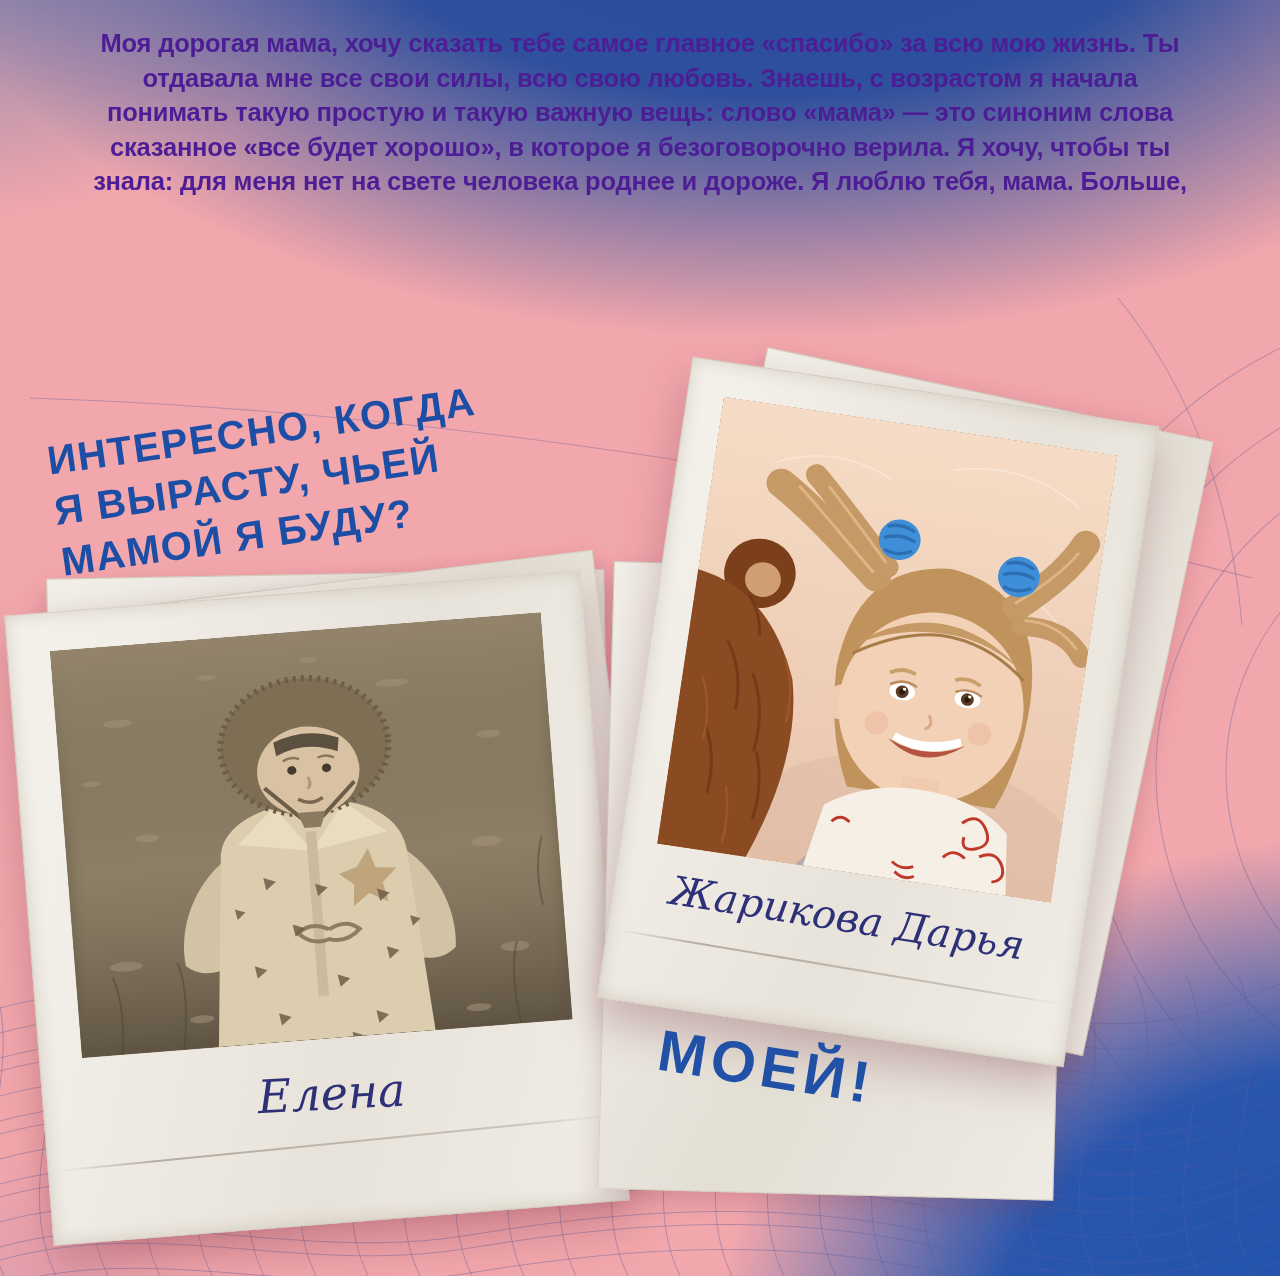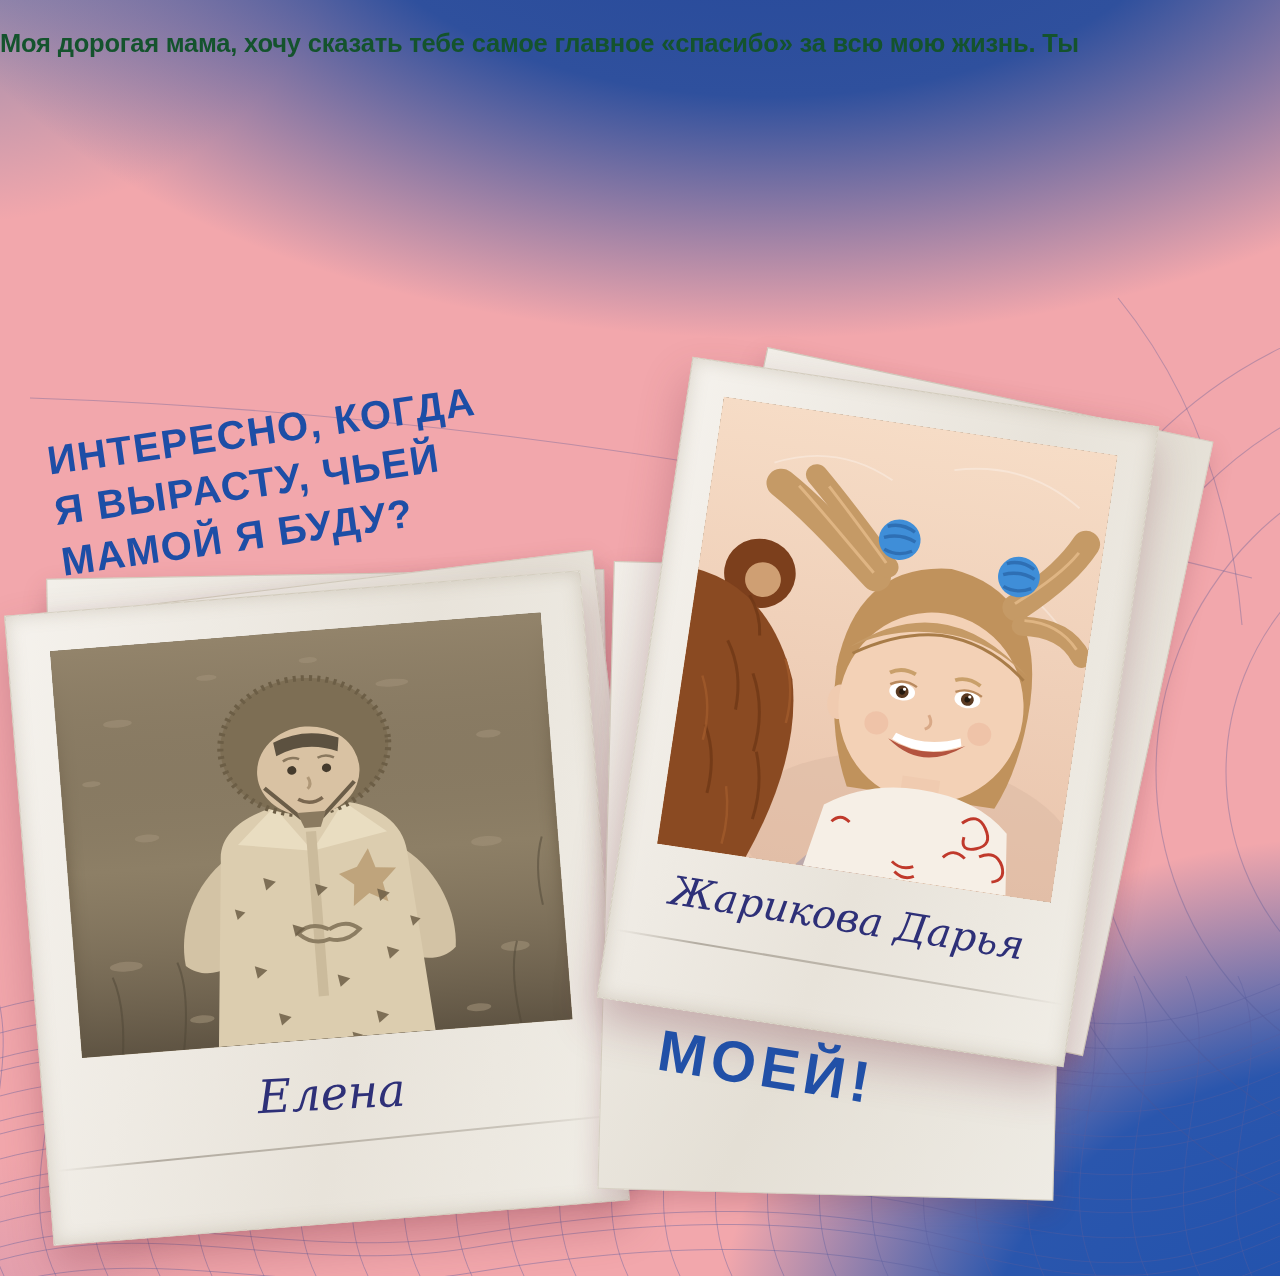--- a/index.html
+++ b/index.html
@@ -10,21 +10,21 @@
       radial-gradient(1400px 780px at 60% -12%, #24479a 0%, #2f509d 32%, rgba(242,167,173,0) 63%),
       radial-gradient(640px 500px at -4% -6%, rgba(122,128,172,.95) 0%, rgba(242,167,173,0) 60%),
       radial-gradient(980px 820px at 106% 108%, #1f51ad 0%, #2a56ad 38%, rgba(242,167,173,0) 66%),
       radial-gradient(420px 300px at -6% 106%, rgba(150,120,180,.30), rgba(242,167,173,0) 70%),
       #f2a7ac;
   }
   .arcs,.mesh{position:absolute;pointer-events:none;}
   .arcs{inset:0;width:1280px;height:1276px;}
   .mesh{left:0;bottom:0;width:1280px;height:300px;}
 
-  .letter{position:absolute;top:26px;left:0;right:0;text-align:left;color:#14532d;}
+  .letter{position:absolute;top:26px;left:0;right:0;text-align:center;color:#4c1d95;}
   .letter .ln{white-space:nowrap;font-size:25.5px;line-height:34.5px;font-weight:600;letter-spacing:-.2px;}
 
   .headline{
     position:absolute;left:44px;top:436px;transform:rotate(-8deg);transform-origin:left top;
     color:#1d4ea6;font-weight:800;font-size:40px;line-height:51px;letter-spacing:1.5px;
   }
 
   .stack{position:absolute;}
   .sheet{position:absolute;background:linear-gradient(115deg,#f2efe9,#e4dfd5 55%,#eeebe4);
     box-shadow:0 10px 24px rgba(120,50,70,.22);border:1px solid rgba(190,180,160,.5);}
@@ -109,20 +109,24 @@
     <path d="M1030 0 C 1072 90, 996 200, 1044 300" fill="none" stroke="rgba(88,92,158,0.5)" stroke-width="0.8"></path>
     <path d="M1082 0 C 1124 90, 1048 200, 1096 300" fill="none" stroke="rgba(88,92,158,0.5)" stroke-width="0.8"></path>
     <path d="M1134 0 C 1176 90, 1100 200, 1148 300" fill="none" stroke="rgba(88,92,158,0.5)" stroke-width="0.8"></path>
     <path d="M1186 0 C 1228 90, 1152 200, 1200 300" fill="none" stroke="rgba(88,92,158,0.5)" stroke-width="0.8"></path>
     <path d="M1238 0 C 1280 90, 1204 200, 1252 300" fill="none" stroke="rgba(88,92,158,0.5)" stroke-width="0.8"></path>
     <path d="M1290 0 C 1332 90, 1256 200, 1304 300" fill="none" stroke="rgba(88,92,158,0.5)" stroke-width="0.8"></path>
   </svg>
 
 <div class="letter">
   <div class="ln">Моя дорогая мама, хочу сказать тебе самое главное «спасибо» за всю мою жизнь. Ты</div>
+  <div class="ln">отдавала мне все свои силы, всю свою любовь. Знаешь, с возрастом я начала</div>
+  <div class="ln">понимать такую простую и такую важную вещь: слово «мама» — это синоним слова</div>
+  <div class="ln">сказанное «все будет хорошо», в которое я безоговорочно верила. Я хочу, чтобы ты</div>
+  <div class="ln">знала: для меня нет на свете человека роднее и дороже. Я люблю тебя, мама. Больше,</div>
 </div>
 
 <div class="headline">
   <div>ИНТЕРЕСНО, КОГДА</div>
   <div>Я ВЫРАСТУ, ЧЬЕЙ</div>
   <div>МАМОЙ Я БУДУ?</div>
 </div>
 
 <div class="stack stack-left">
   <div class="sheet sheet-a"></div>

